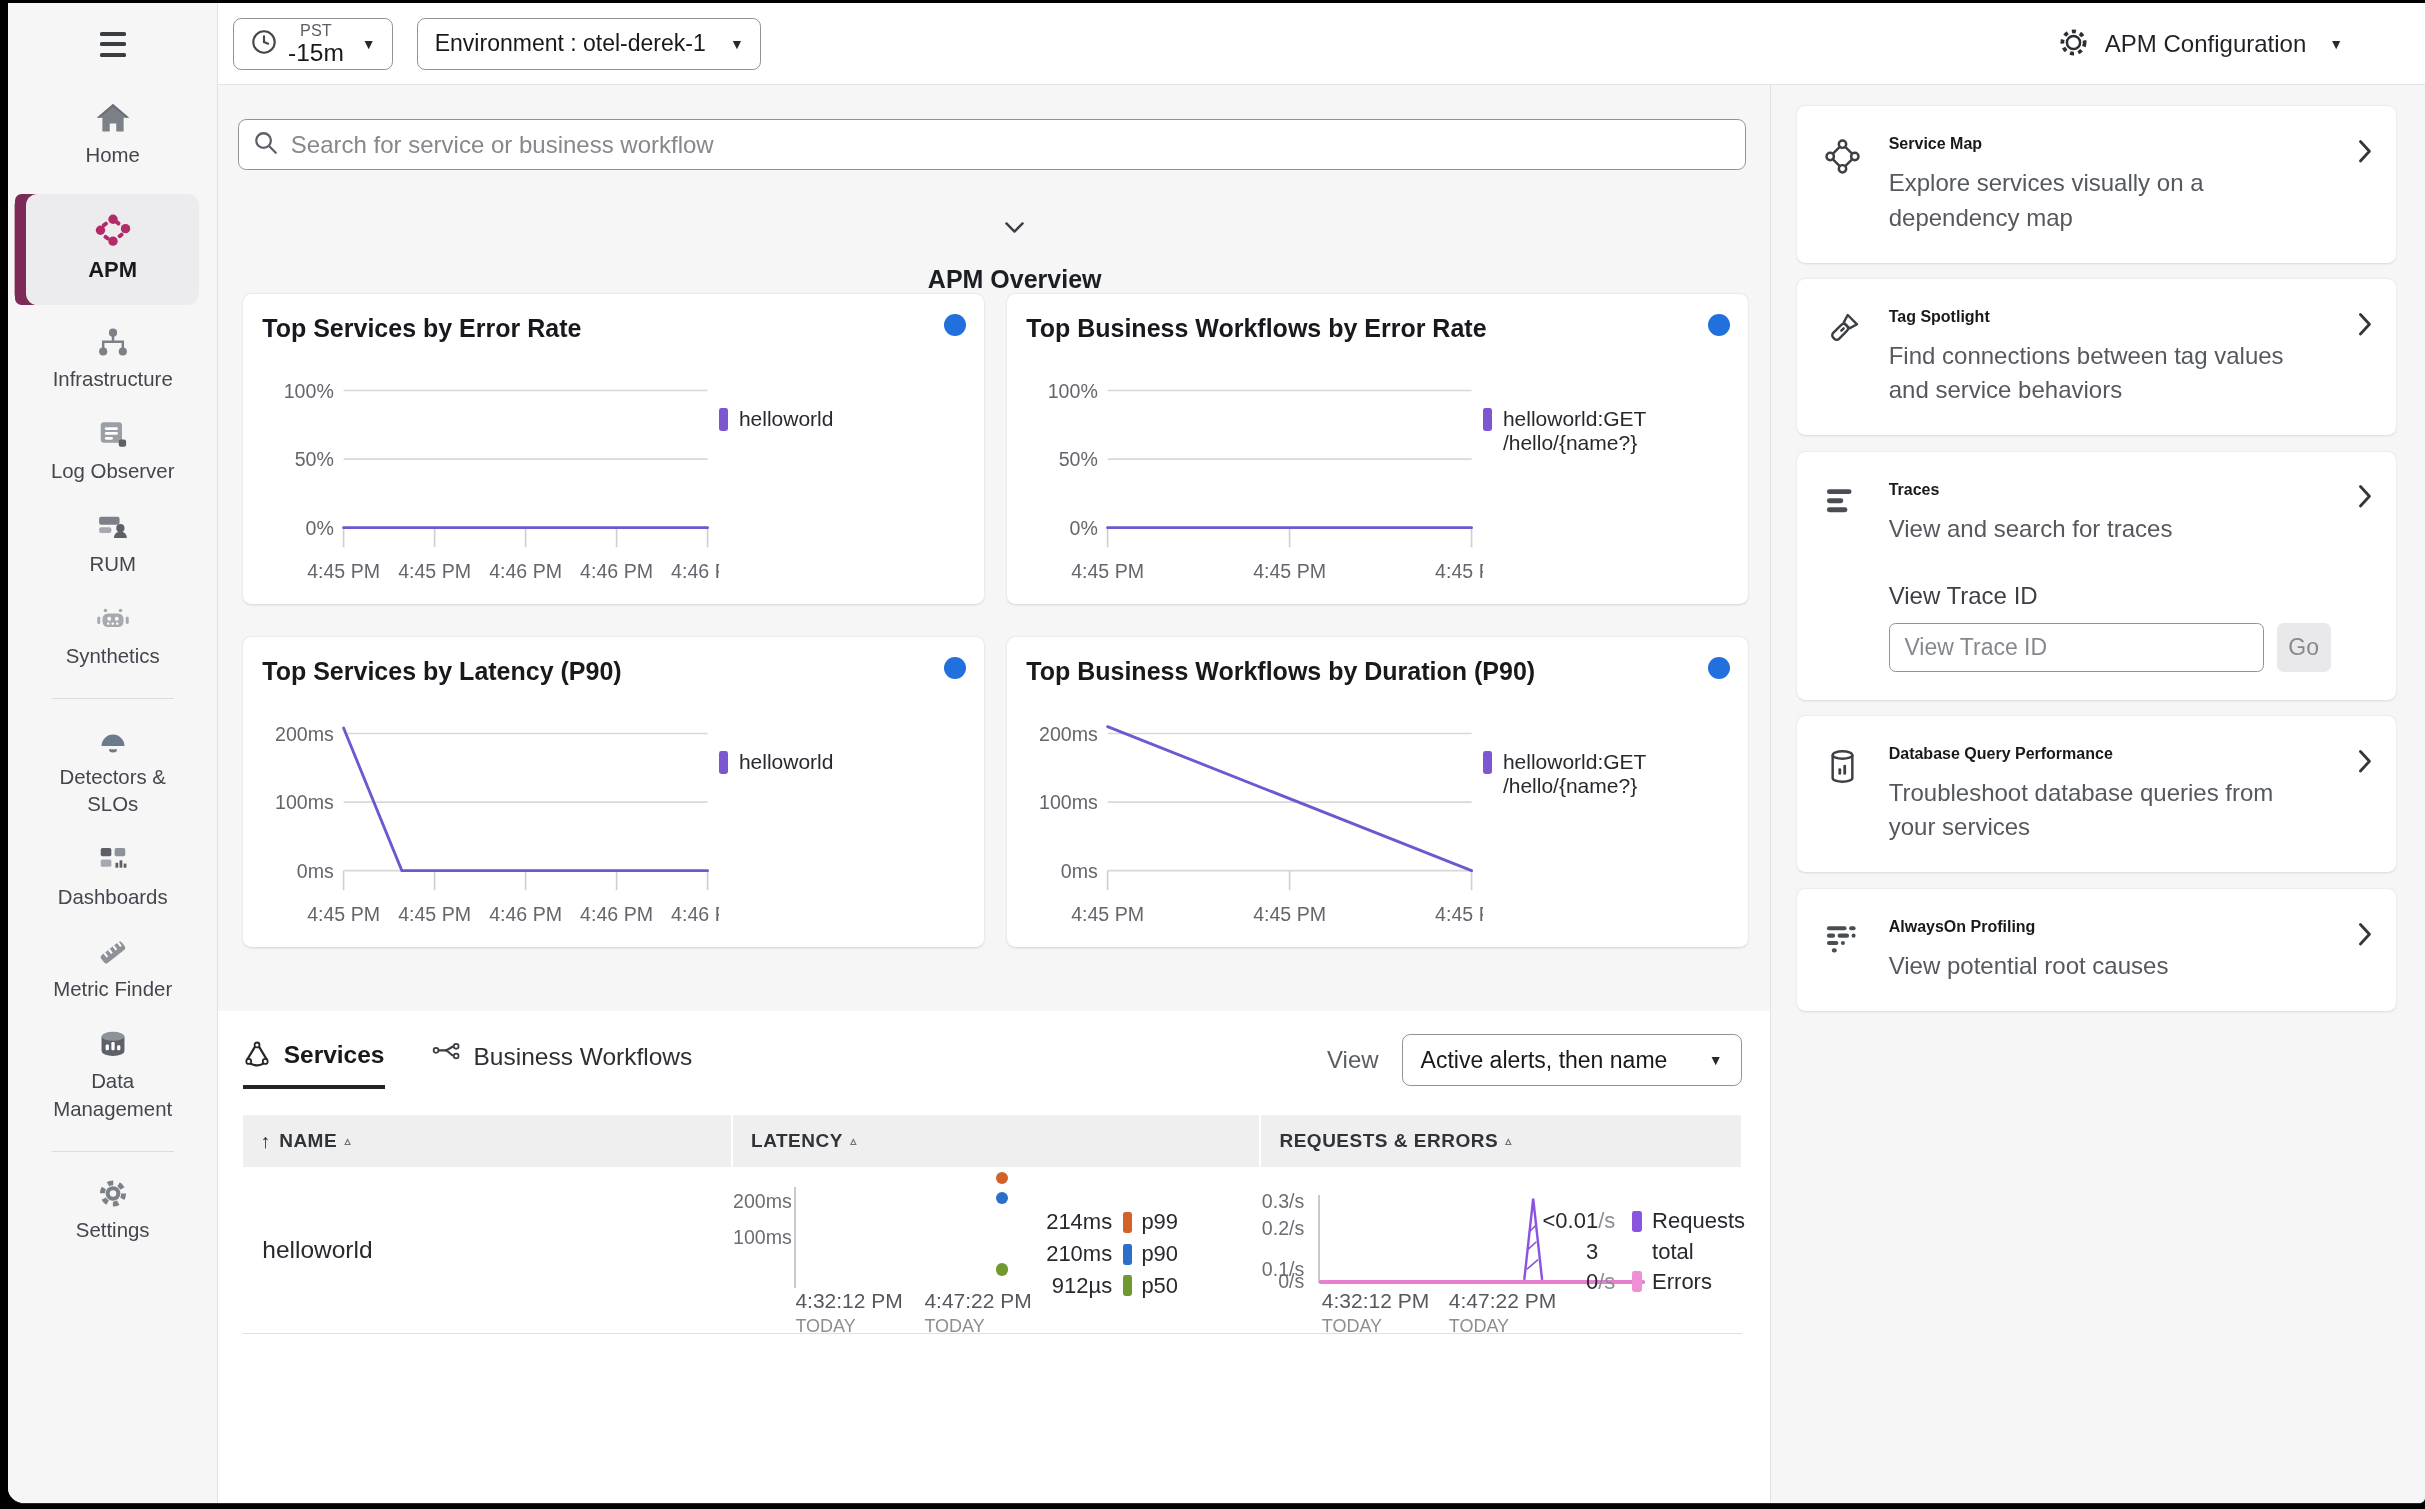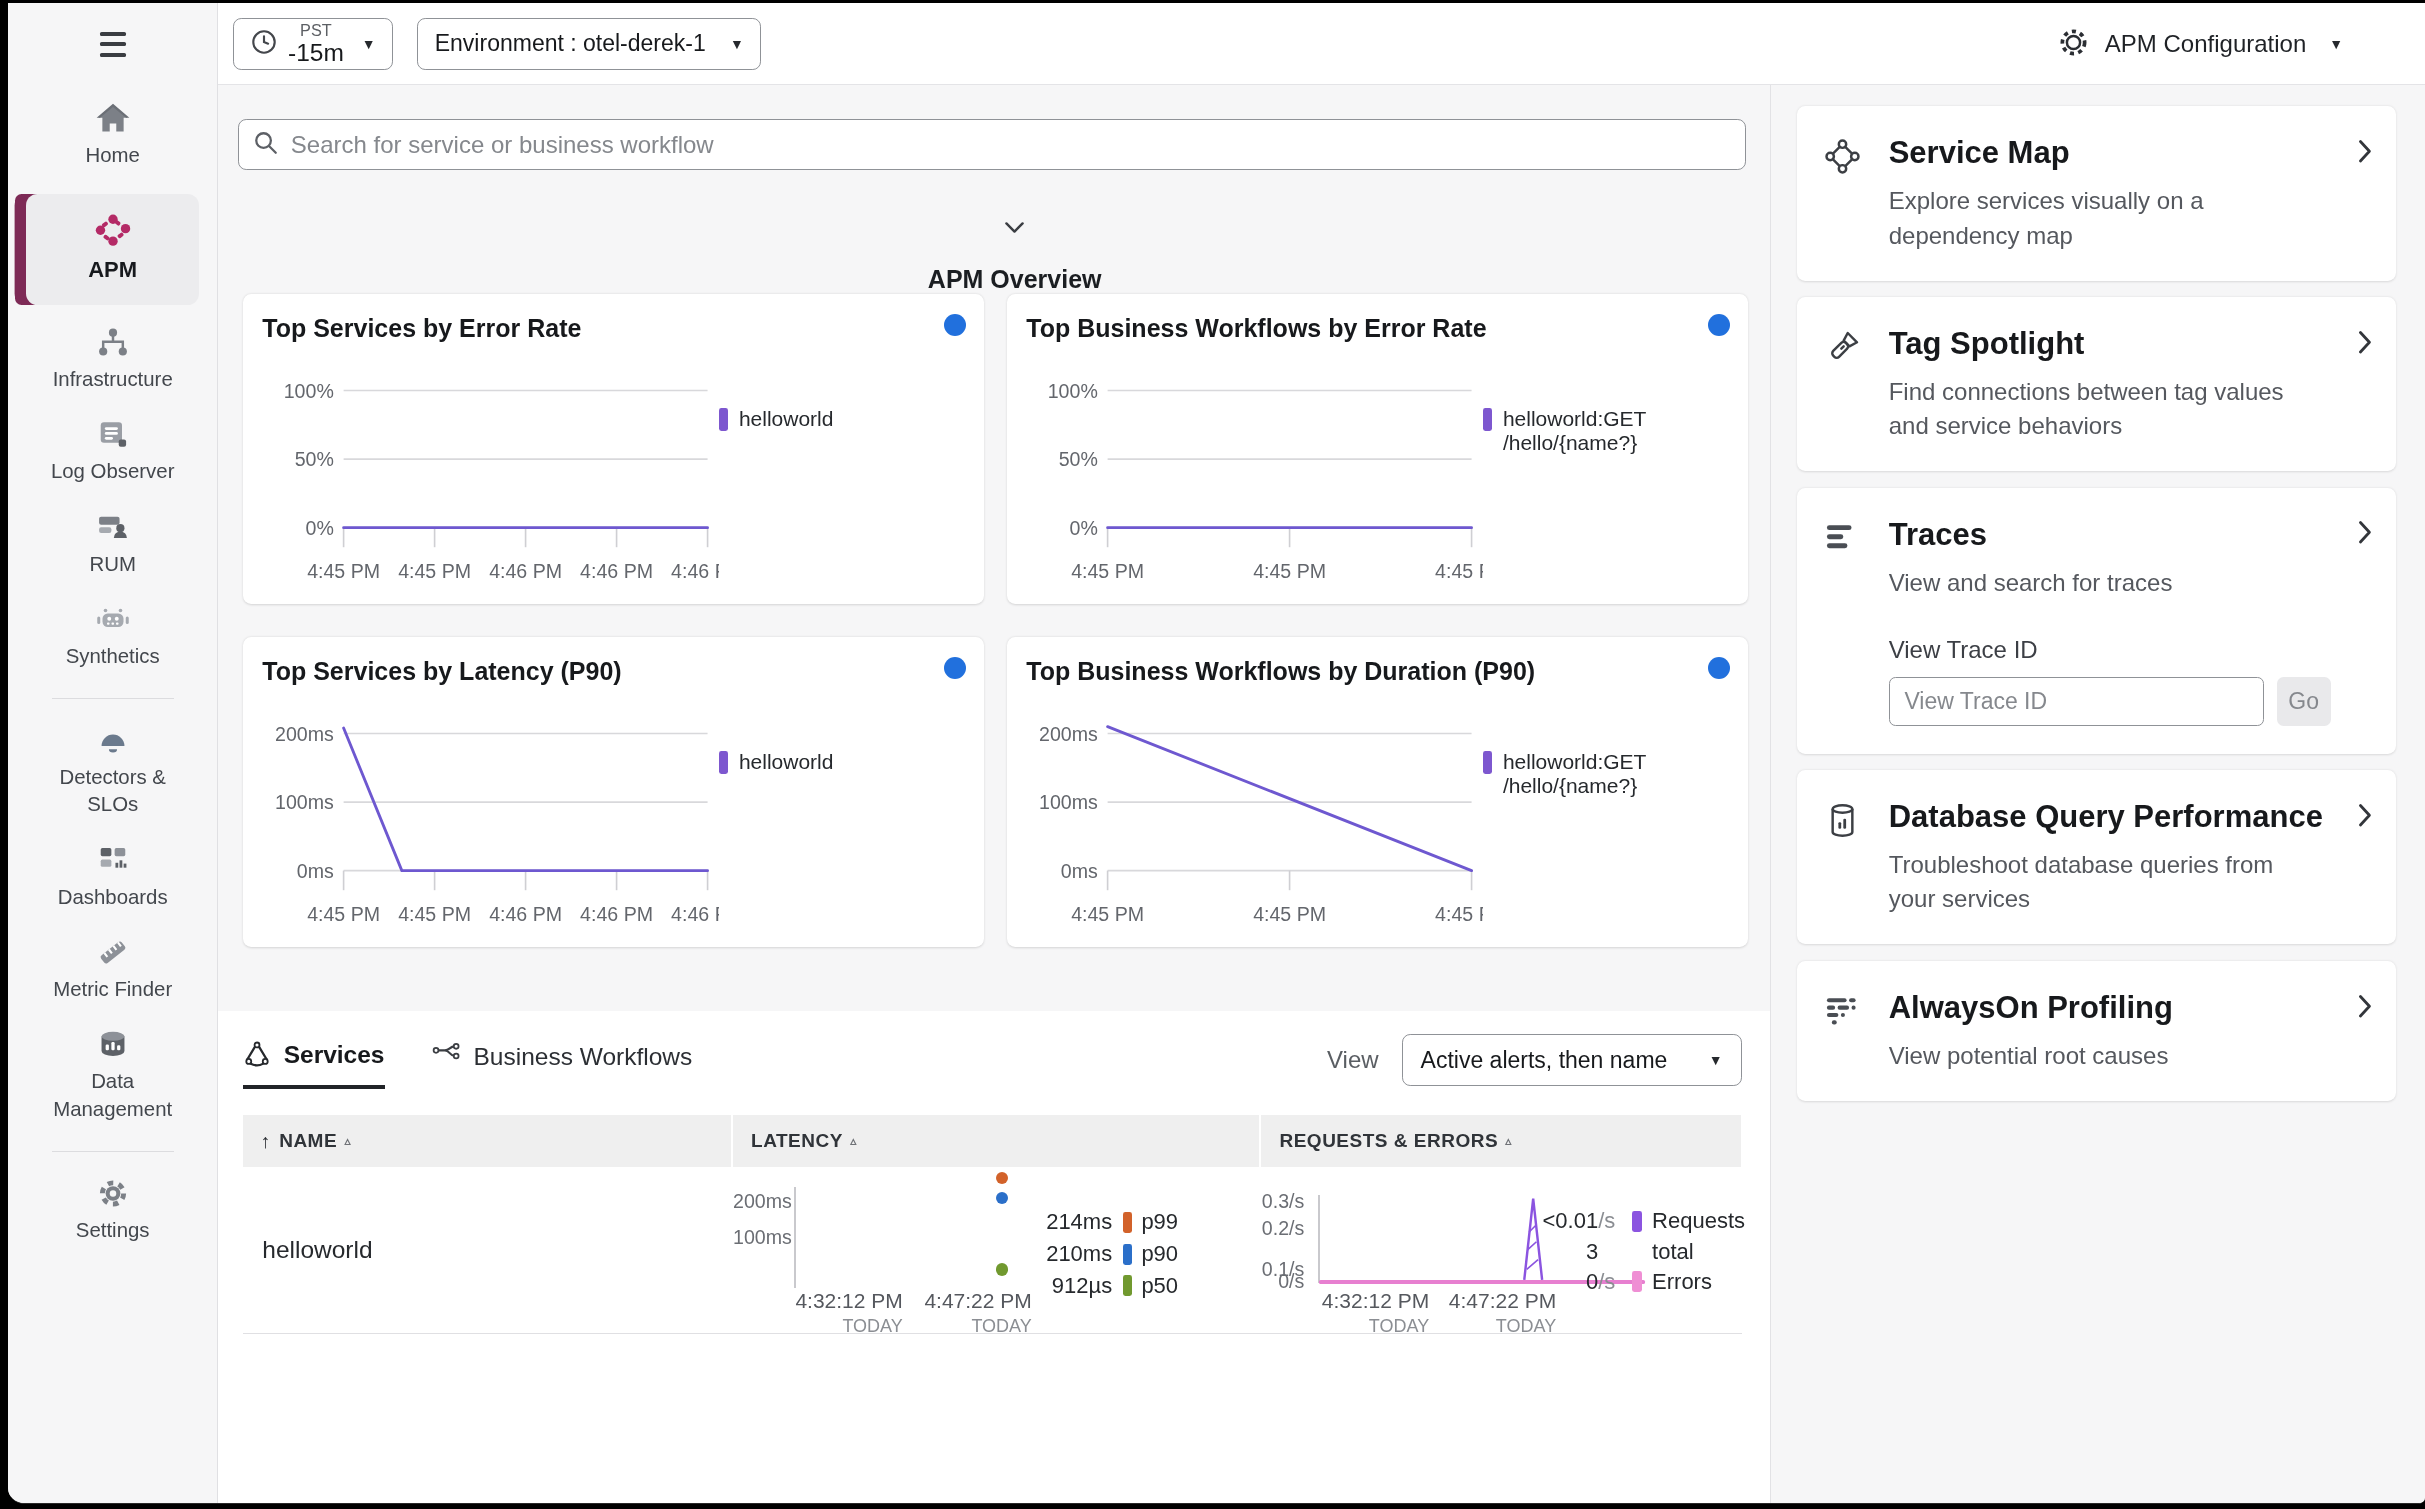--- a/index.html
+++ b/index.html
@@ -77,40 +77,40 @@
   .sort-up { font-size:19.6px; margin-right:8.2px; font-weight:400; color:#2b2e33; }
   .sort-caret { font-size:12.2px; color:#6f7277; margin-left:7.3px; }
 
   .table-row { display:grid; grid-template-columns:488px 526px 480px; column-gap:2.4px; height:167px; border-bottom:0.8px solid #e0e0e3; }
   .cell { position:relative; }
   .svc-name { display:flex; align-items:center; padding-left:19.6px; font-size:24.5px; color:#26292d; cursor:pointer; }
 
   .mini-ylab { position:absolute; font-size:19.6px; color:#6b6e74; text-align:right; width:51px; }
   .mini-axis { position:absolute; width:1.6px; background:#c9c9cd; }
   .lat-dot { position:absolute; width:12.2px; height:12.2px; border-radius:50%; }
-  .mini-time { position:absolute; text-align:right; transform:translateX(-50%); line-height:1.25; }
+  .mini-time { position:absolute; text-align:left; transform:translateX(-50%); line-height:1.25; }
   .mini-time .tt { font-size:21px; color:#55585e; display:block; }
   .mini-time .sub { font-size:18px; color:#8b8e93; display:block; }
   .pct-rows { position:absolute; left:312px; top:42px; display:flex; flex-direction:column; gap:5.7px; }
   .pct-row { display:grid; grid-template-columns:72px 21px 49px; align-items:center; }
   .pct-val { font-size:22px; color:#26292d; text-align:right; padding-right:4.9px; }
   .sw { width:9.8px; height:21px; border-radius:2.4px; justify-self:center; }
   .pct-lab { font-size:22px; color:#26292d; padding-left:3.3px; }
 
   .req-rows { position:absolute; right:3.3px; top:41px; display:flex; flex-direction:column; gap:4.1px; }
   .req-row { display:grid; grid-template-columns:90px 28px 21px 91px; align-items:center; }
   .req-val { font-size:22px; color:#26292d; text-align:right; }
   .req-unit { font-size:22px; color:#8a8d92; }
   .req-lab { font-size:22px; color:#26292d; padding-left:4.9px; }
   .baseline { position:absolute; height:3.3px; border-radius:1.6px; }
 
   
   .side-card { background:#fff; border-radius:8.2px; box-shadow:0 0.8px 2.4px rgba(0,0,0,.12); padding:28px 23px 28px 24.5px; margin-bottom:16.3px; display:grid; grid-template-columns:67px 1fr 33px; cursor:pointer; }
   .side-card .card-icon { width:39px; height:39px; margin-top:1.6px; }
-  .card-title { font-size:31px; font-weight:700; color:#17191c; line-height:1.2; }
+  .card-title { font-size:16px; font-weight:700; color:#17191c; line-height:1.2; }
   .card-desc { font-size:24px; color:#55585e; line-height:1.42; margin-top:13px; max-width:416px; }
   .card-chev { justify-self:end; margin-top:4.9px; }
   .trace-label { font-size:24px; color:#3c3f45; margin-top:36px; }
   .trace-row { display:flex; align-items:center; gap:13px; margin-top:13px; }
   .trace-input { width:375px; height:49px; border:1.6px solid #8f9297; border-radius:6.5px; padding:0 14.7px; font-size:23px; color:#26292d; font-family:"Liberation Sans",sans-serif; outline:none; }
   .trace-input::placeholder { color:#85888d; }
   .go-btn { width:54px; height:49px; background:#e9e9eb; border:none; border-radius:6.5px; font-size:23px; color:#85888d; cursor:pointer; font-family:"Liberation Sans",sans-serif; }
 </style>
 </head>
 <body>

